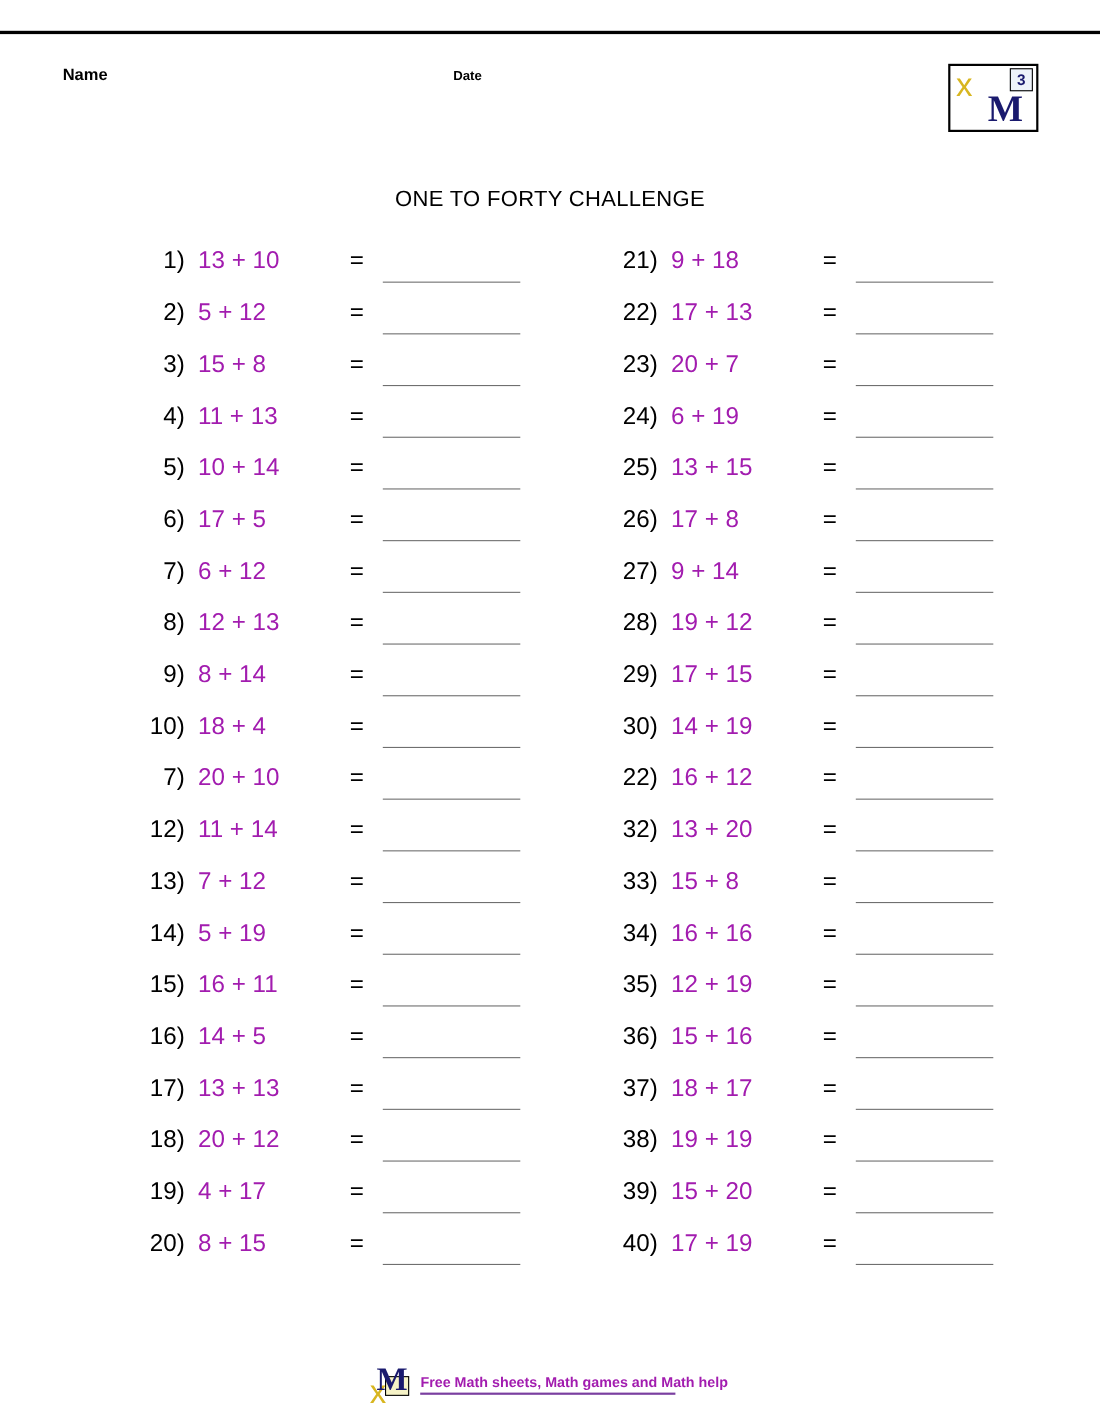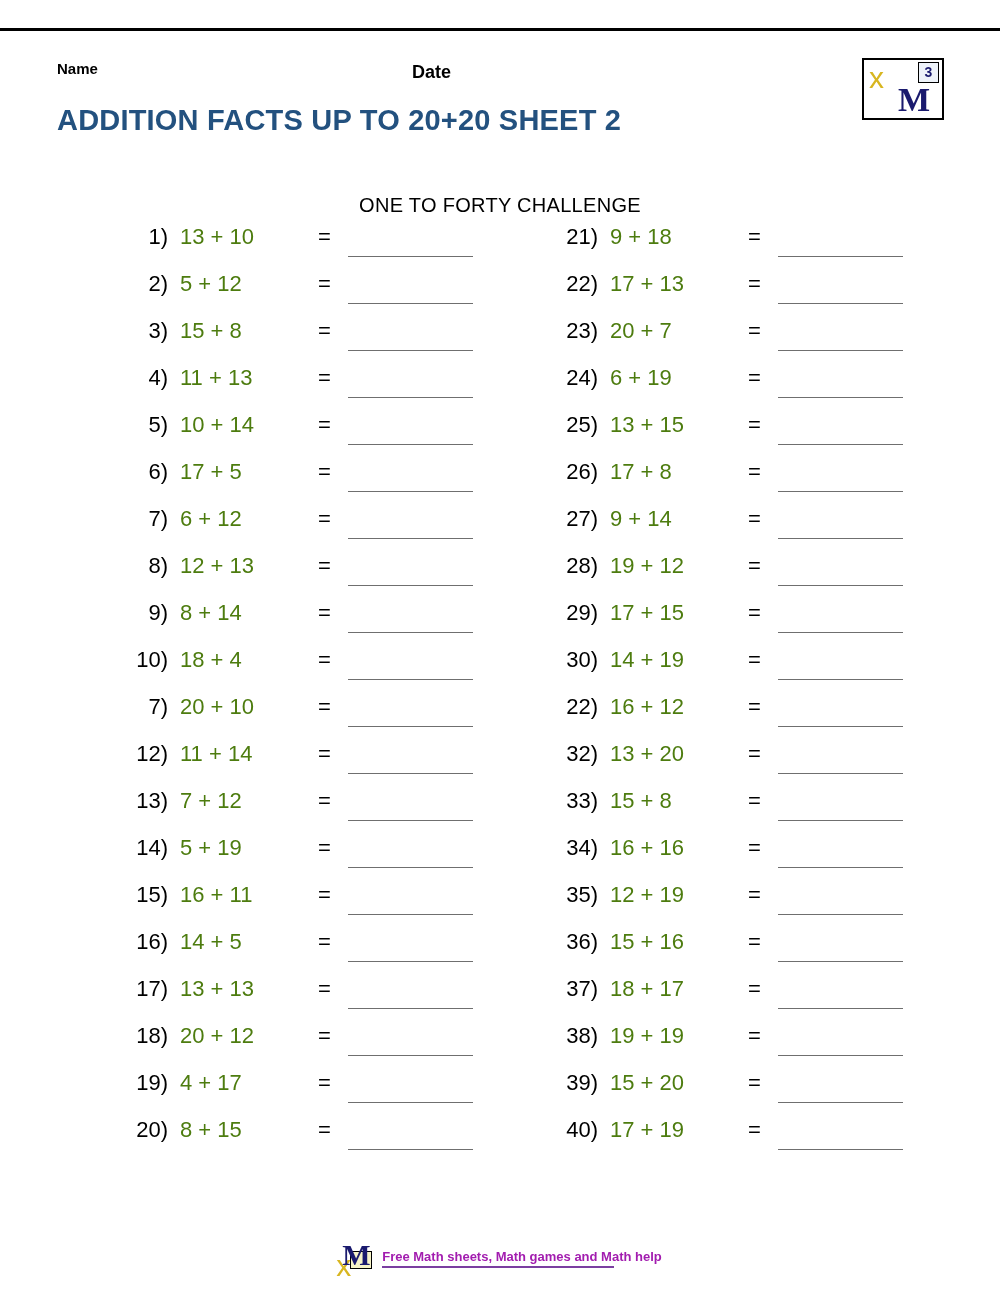--- a/index.html
+++ b/index.html
@@ -35,21 +35,21 @@
     top: 60px;
     left: 57px;
     font-size: 15px;
     font-weight: bold;
     color: #000000;
   }
   .date-label {
     position: absolute;
     top: 62px;
     left: 412px;
-    font-size: 18px;
+    font-size: 12px;
     font-weight: bold;
     color: #000000;
   }
   .title {
     position: absolute;
     top: 104px;
     left: 57px;
     font-size: 29px;
     font-weight: bold;
     color: #23517f;
@@ -58,21 +58,20 @@
   }
   .subtitle {
     position: absolute;
     top: 170px;
     left: 0;
     width: 1000px;
     text-align: center;
     font-size: 20px;
     color: #000000;
     letter-spacing: 0.3px;
-    margin-top: 24px;
   }
   
   .logo {
     position: absolute;
     top: 58px;
     left: 862px;
     width: 82px;
     height: 62px;
     border: 2px solid #000000;
     background: #ffffff;
@@ -134,21 +133,21 @@
     width: 58px;
     text-align: right;
     font-size: 22px;
     color: #000;
   }
   .qexpr {
     position: absolute;
     left: 70px;
     top: 8px;
     font-size: 22px;
-    color: #4d7c0f;
+    color: #a21caf;
     white-space: nowrap;
   }
   .qeq {
     position: absolute;
     left: 208px;
     top: 8px;
     font-size: 22px;
     color: #000;
   }
   .answer-line {
@@ -227,21 +226,20 @@
 </head>
 <body>
 
 <div class="page">
 
   <div class="top-rule"></div>
 
   <div class="name-label">Name</div>
   <div class="date-label">Date</div>
 
-  <div class="title">ADDITION FACTS UP TO 20+20 SHEET 2</div>
   <div class="subtitle">ONE TO FORTY CHALLENGE</div>
 
   <div class="logo">
     <span class="sal">x</span>
     <span class="ms">M</span>
     <span class="grade">3</span>
   </div>
 
   <div class="columns">
 

